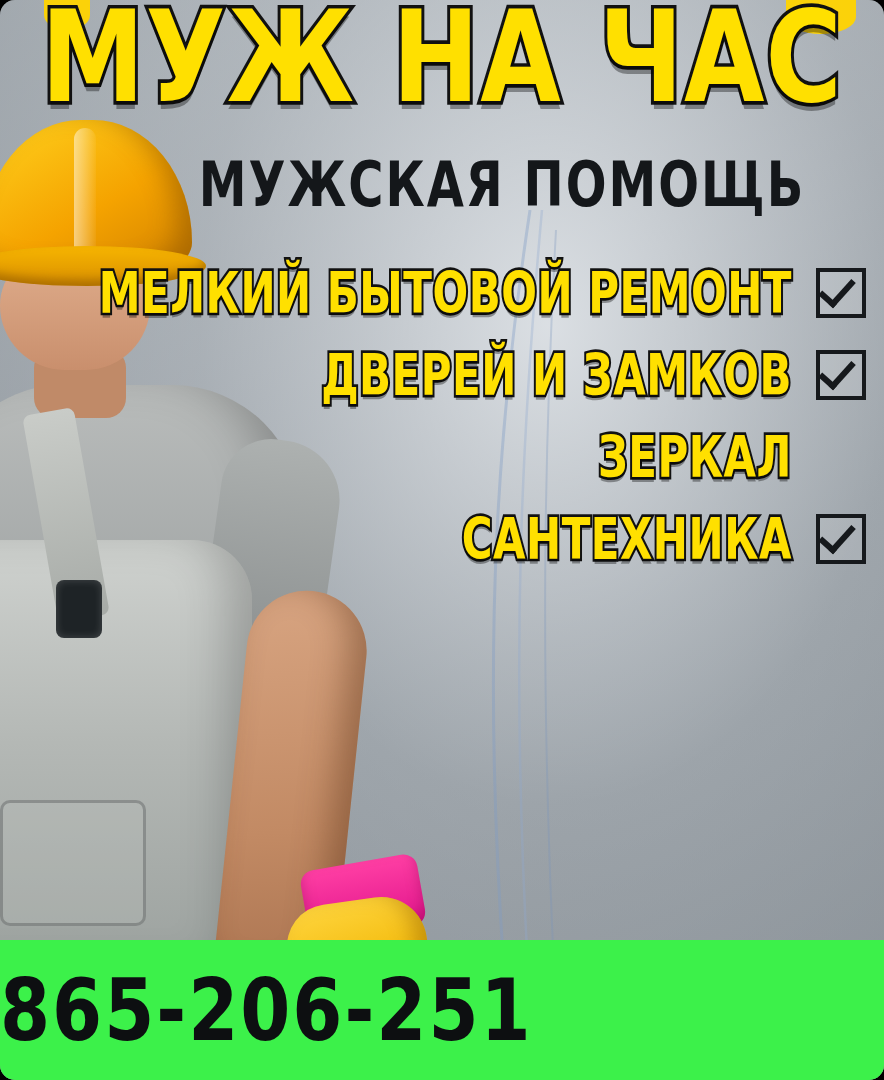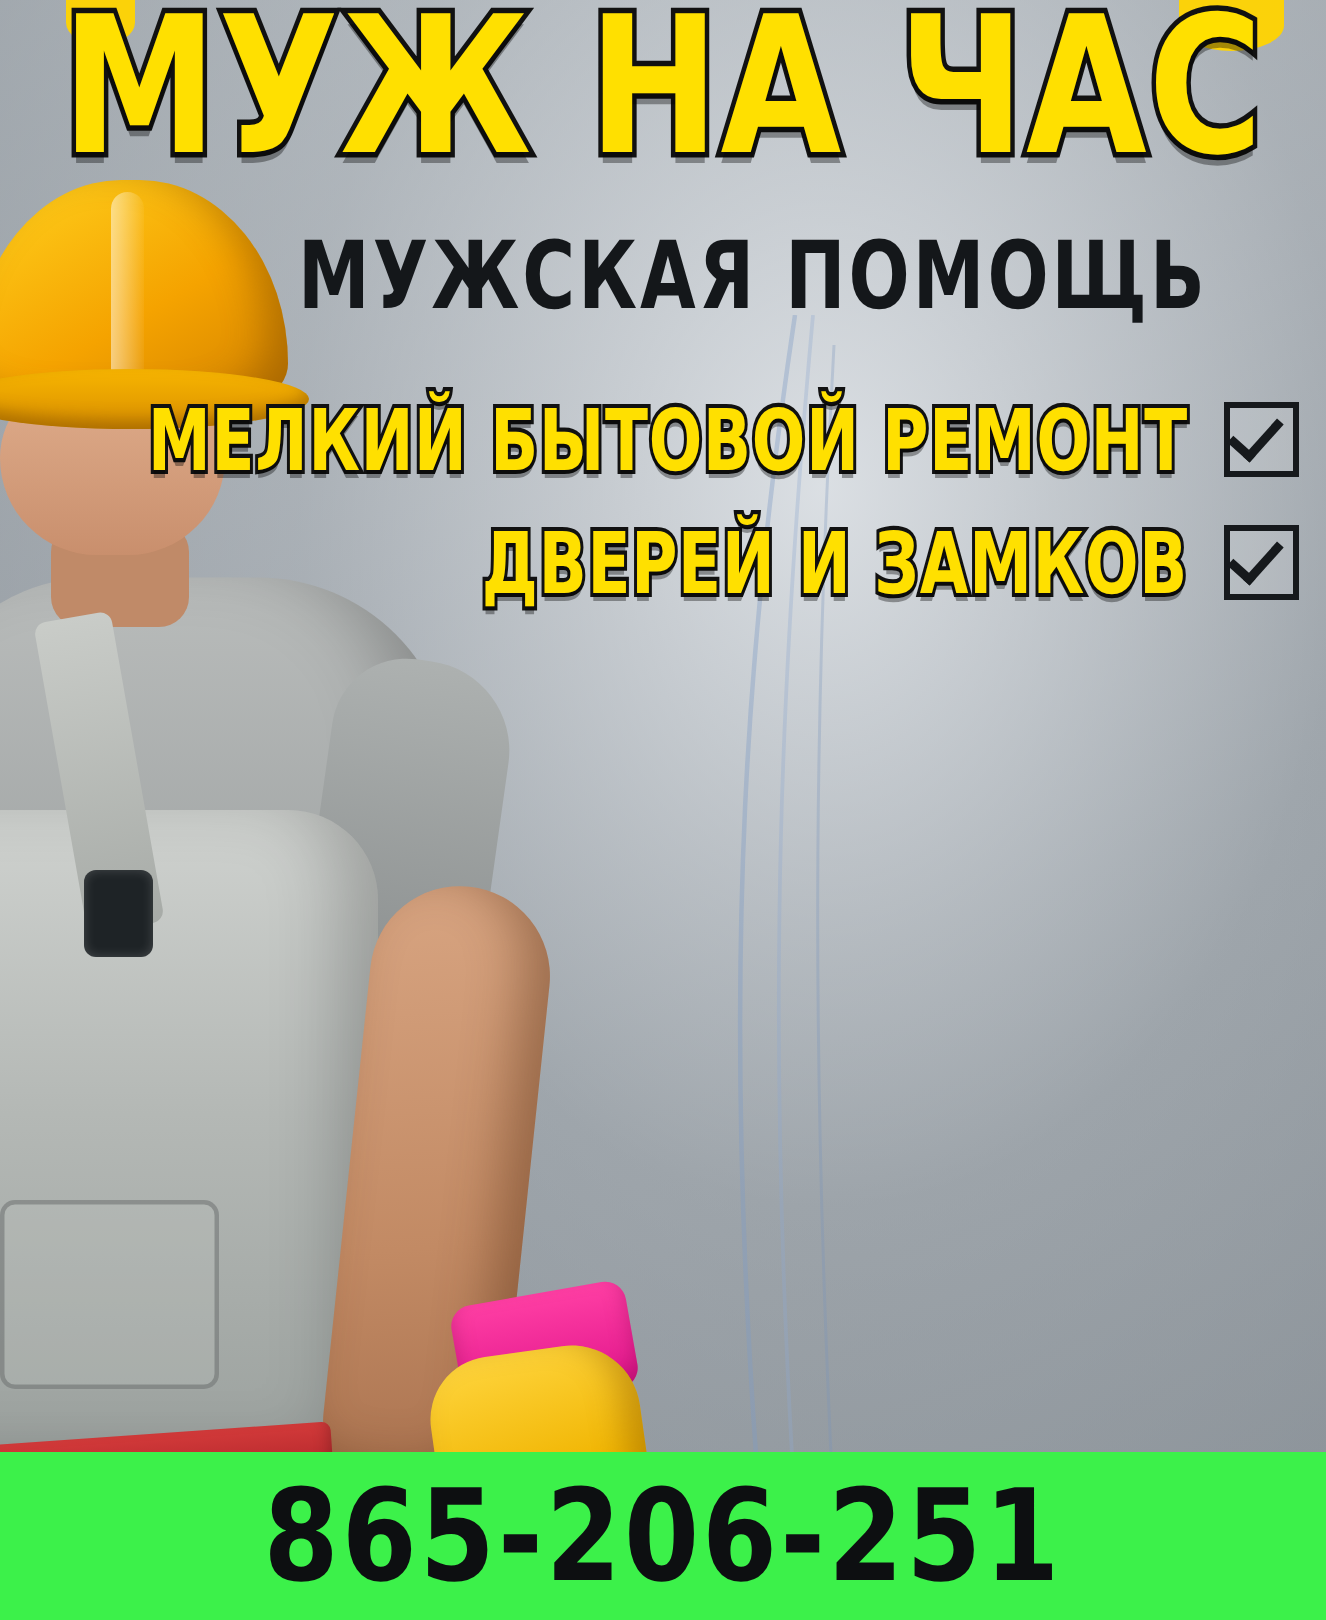--- a/index.html
+++ b/index.html
@@ -7,20 +7,21 @@
     padding: 0;
     background: #000;
   }
   #poster {
     position: relative;
     width: 884px;
     height: 1080px;
     overflow: hidden;
     font-family: "Liberation Sans", sans-serif;
     background: linear-gradient(160deg, #b9bfc4 0%, #a8aeb4 35%, #9aa1a7 60%, #8f969c 100%);
+    border-radius: 15px;
   }
   
   .backdrop {
     position: absolute;
     inset: 0;
     background:
       radial-gradient(ellipse at 62% 30%, rgba(228,232,236,0.85) 0%, rgba(168,175,181,0.35) 45%, rgba(120,128,135,0.55) 100%);
     pointer-events: none;
   }
   .wire {
@@ -295,25 +296,25 @@
   .checkbox.hidden {
     visibility: hidden;
   }
 
   
   .phone-bar {
     position: absolute;
     left: 0;
     bottom: 0;
     width: 884px;
-    height: 112px;
+    height: 140px;
     background: #3cf14a;
     display: flex;
     align-items: center;
-    justify-content: center;
+    justify-content: flex-start;
   }
   .phone-number {
     font-family: "DejaVu Sans", sans-serif;
     font-weight: 900;
     font-size: 72px;
     letter-spacing: 2px;
     color: #0d0f11;
     transform: scaleY(1.18);
     white-space: nowrap;
   }
@@ -379,23 +380,31 @@
     </div>
 
 
 
     <div class="service-row">
       <div class="service-label">ДВЕРЕЙ И ЗАМКОВ</div>
       <div class="checkbox checked"></div>
     </div>
 
 
-
-
-
+    <div class="service-row">
+      <div class="service-label">ЗЕРКАЛ</div>
+      <div class="checkbox hidden"></div>
+    </div>
+
+
+
+    <div class="service-row">
+      <div class="service-label">САНТЕХНИКА</div>
+      <div class="checkbox checked"></div>
+    </div>
 
   </div>
 
   <div class="phone-bar">
     <div class="phone-number">865-206-251</div>
   </div>
 
 </div>
 
 </body></html>

